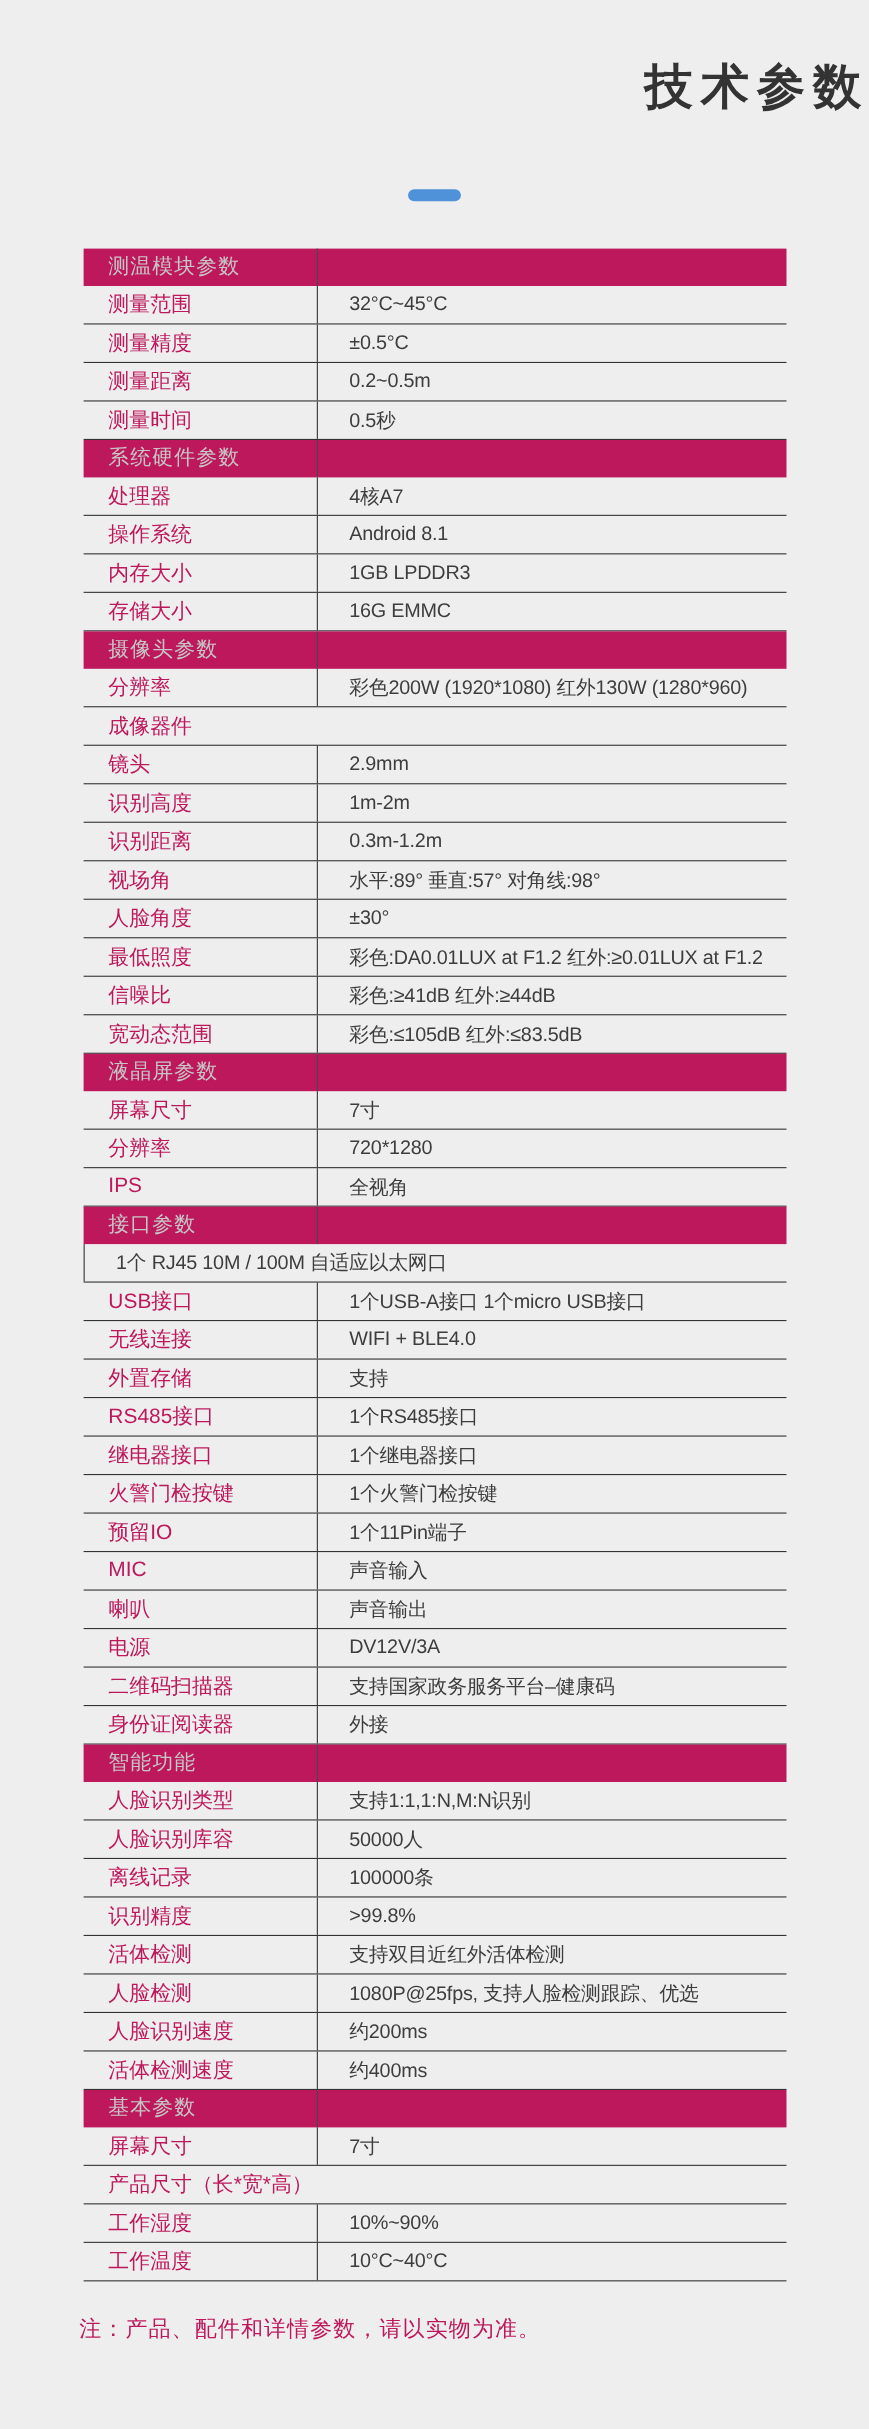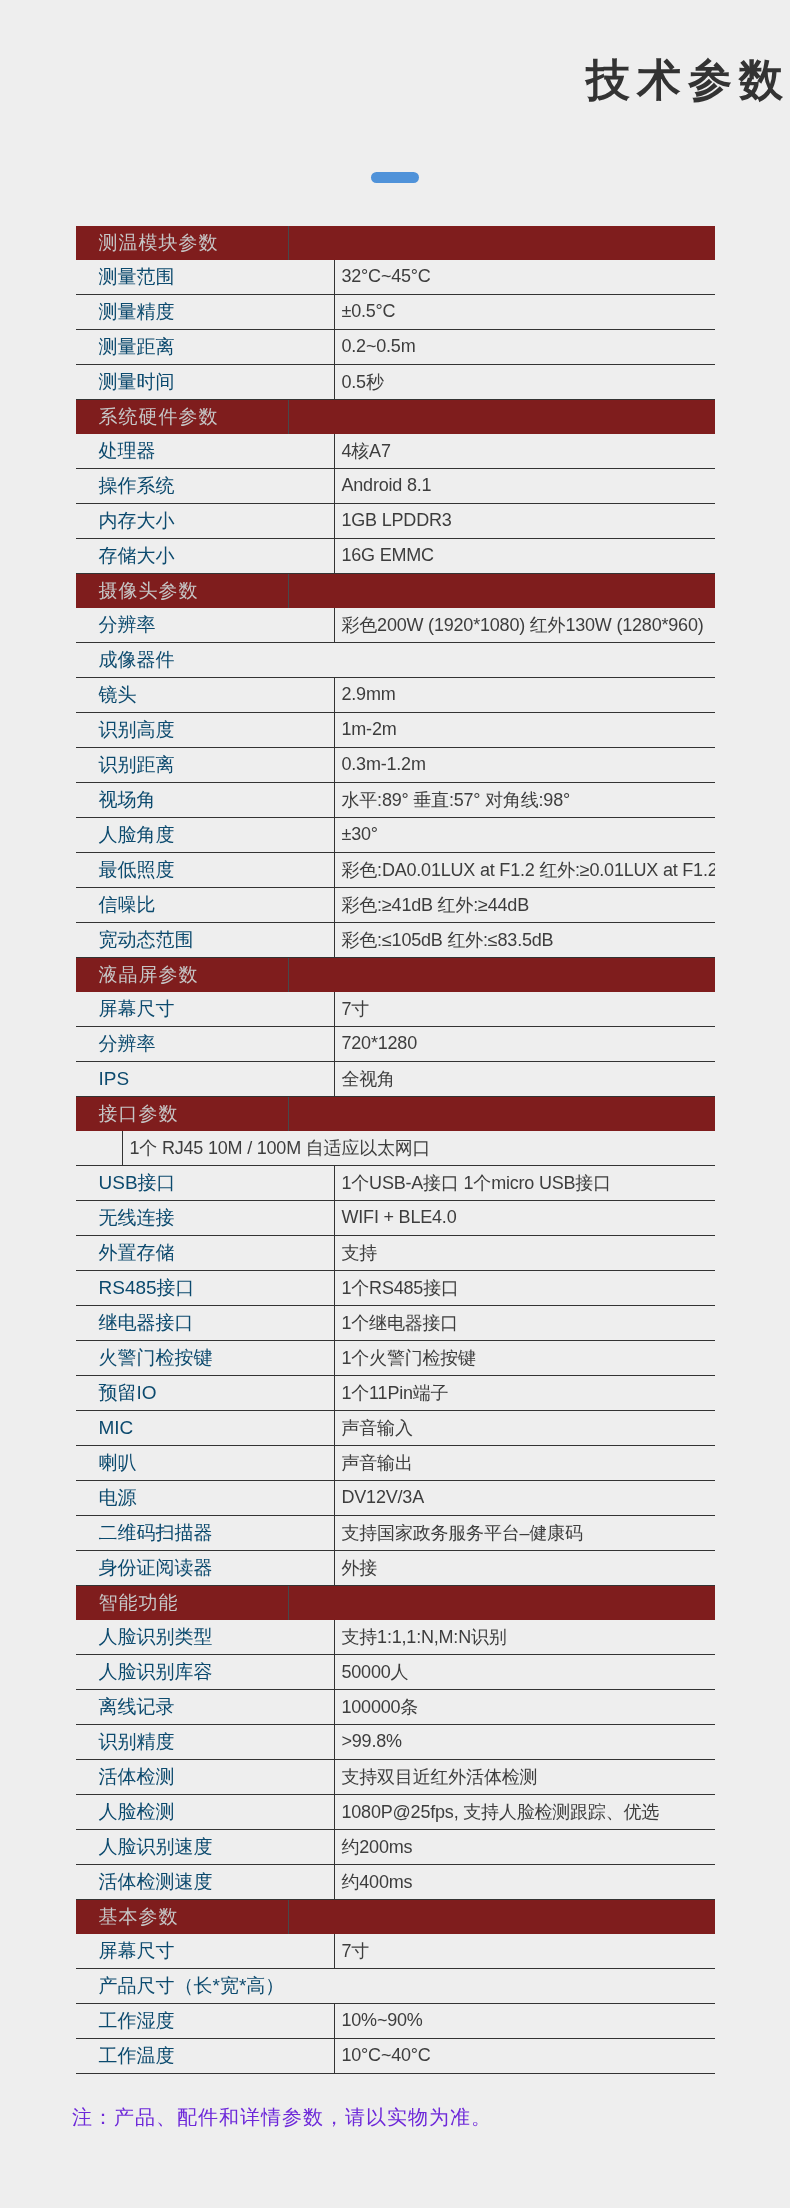--- a/index.html
+++ b/index.html
@@ -32,21 +32,21 @@
   .spec-table {
     width: 639px;
     margin: 43px auto 0;
     border-bottom: 0;
   }
   .section-header {
     position: relative;
     box-sizing: border-box;
     height: 34px;
     line-height: 34px;
-    background: #7f1d1d;
+    background: #be185d;
     color: #c6c6c6;
     font-size: 19px;
     padding-left: 23px;
     letter-spacing: 1px;
   }
   .section-header::after {
     content: "";
     position: absolute;
     left: 212px;
     top: 0;
@@ -63,37 +63,36 @@
   .spec-cell {
     display: flex;
     align-items: center;
     white-space: nowrap;
   }
   .spec-label {
     box-sizing: border-box;
     width: 212px;
     padding-left: 23px;
     font-size: 19px;
-    color: #0c4a6e;
+    color: #be185d;
   }
   .spec-value {
     box-sizing: border-box;
     flex: 1;
     border-left: 1px solid #333;
-    padding-left: 7px;
+    padding-left: 29px;
     font-size: 18px;
     letter-spacing: -0.2px;
     color: #3d3d3d;
     overflow: hidden;
-    margin-left: 46px;
   }
   .footer-note {
     margin: 30px 0 0 72px;
     font-size: 20px;
-    color: #6d28d9;
+    color: #be185d;
     letter-spacing: 1px;
   }
 </style>
 </head>
 <body>
 
 <div>
   <h1 class="page-title">技术参数</h1>
   <div class="accent-bar"></div>
   <div class="spec-table" id="spec-table">

